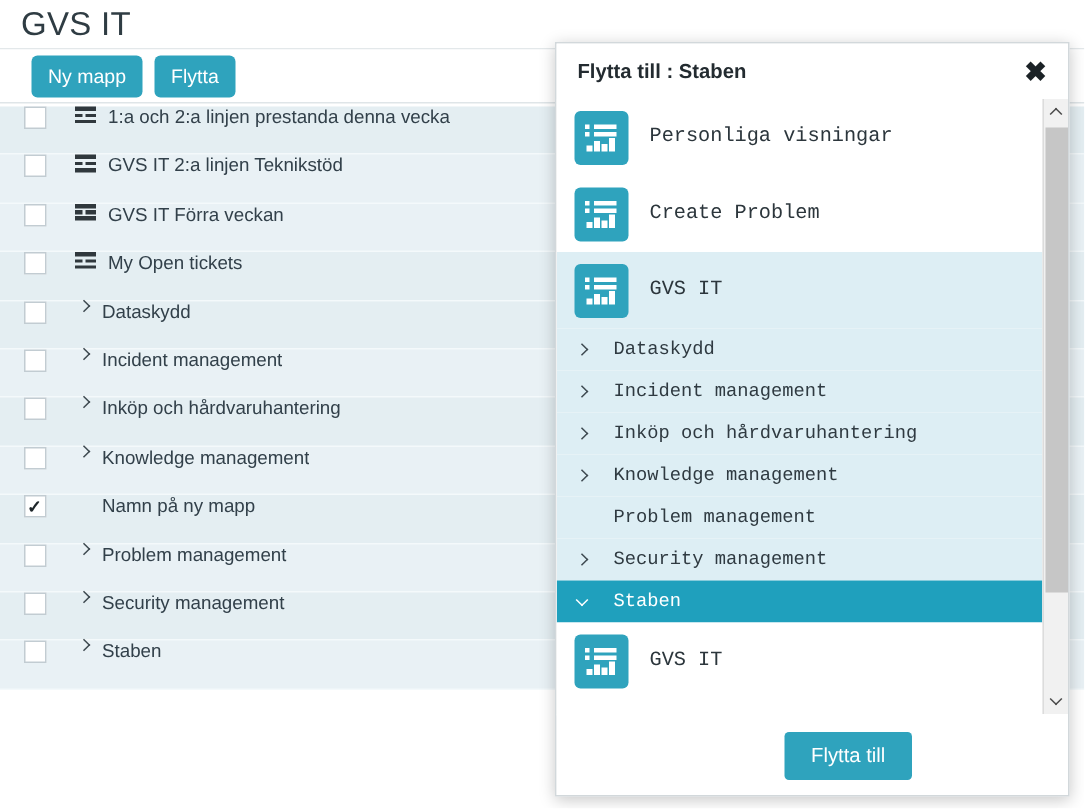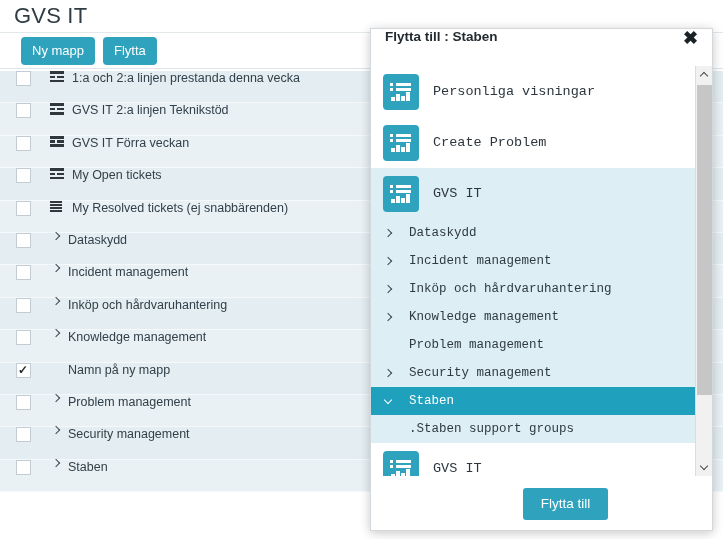--- a/index.html
+++ b/index.html
@@ -181,20 +181,21 @@
     border: 1px solid #d2d8db;
     box-shadow: 0 2px 10px rgba(0,0,0,.22);
     display: flex;
     flex-direction: column;
     overflow: hidden;
   }
   .modal-header {
     height: 37px;
     flex: none;
     display: flex;
+    align-items: center;
     padding: 0 12px 0 14px;
     background: #ffffff;
   }
   .modal-title {
     font-size: 13.5px;
     font-weight: bold;
     color: #232b30;
     flex: 1;
   }
   .modal-close {
@@ -409,34 +410,20 @@
           </div>
           <div class="row-icon">
             <span class="ico-table">
               <i class="r1"></i>
               <i class="r2"></i>
               <i class="r3"></i>
               <i class="r4"></i>
             </span>
           </div>
           <div class="row-label">My Open tickets</div>
-        </div>
-        <div class="list-row alt">
-          <div class="cb-cell">
-            <div class="checkbox"></div>
-          </div>
-          <div class="row-icon">
-            <span class="ico-list">
-              <i></i>
-              <i></i>
-              <i></i>
-              <i></i>
-            </span>
-          </div>
-          <div class="row-label">My Resolved tickets (ej snabbärenden)</div>
         </div>
         <div class="list-row">
           <div class="cb-cell">
             <div class="checkbox"></div>
           </div>
           <div class="chev-cell">
             <span class="chev"></span>
           </div>
           <div class="row-label">Dataskydd</div>
         </div>
@@ -587,23 +574,20 @@
                 <span class="chev"></span>
               </div>
               <div class="tree-label">Security management</div>
             </div>
             <div class="tree-row active">
               <div class="tree-chev-slot">
                 <span class="chev down light"></span>
               </div>
               <div class="tree-label">Staben</div>
             </div>
-            <div class="tree-row child">
-              <div class="tree-label">.Staben support groups</div>
-            </div>
             <div class="folder-row">
               <div class="folder-ico">
                 <span class="g d1"></span>
                 <span class="g d2"></span>
                 <span class="g l1"></span>
                 <span class="g l2"></span>
                 <span class="g b1"></span>
                 <span class="g b2"></span>
                 <span class="g b3"></span>
                 <span class="g b4"></span>

